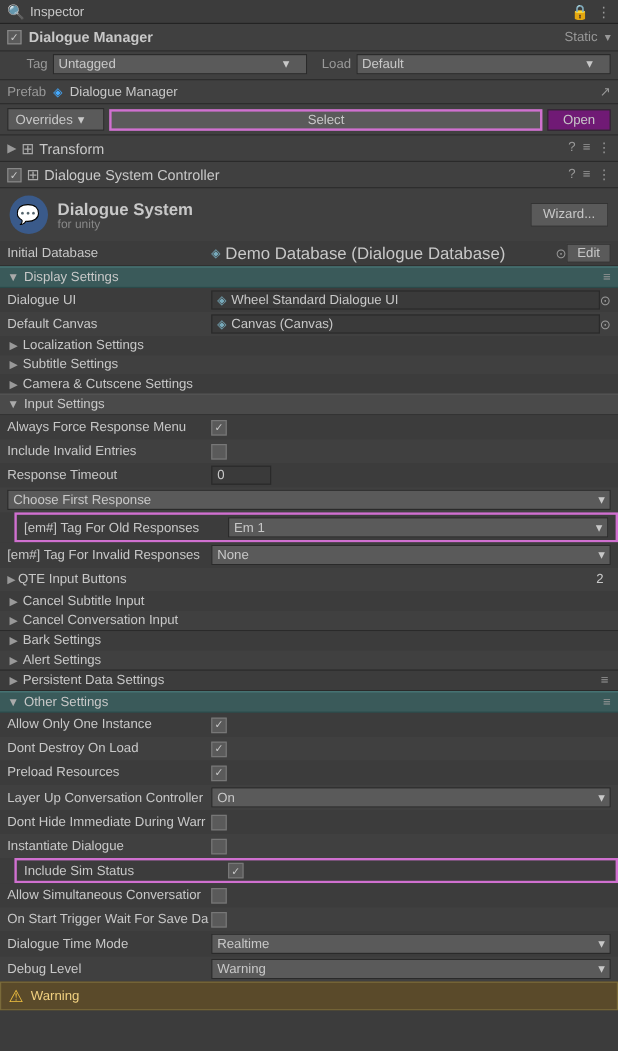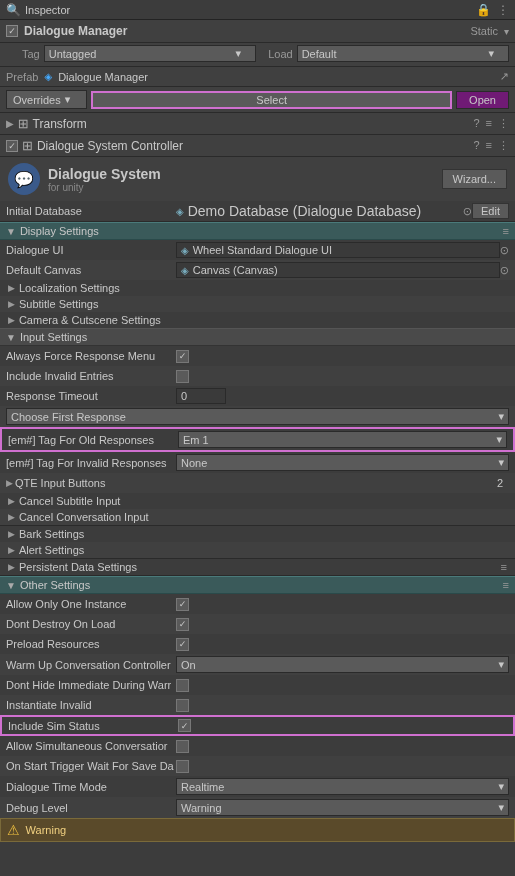--- a/index.html
+++ b/index.html
@@ -321,20 +321,21 @@
       flex: 1;
       display: flex;
       align-items: center;
       justify-content: space-between;
       cursor: pointer;
     }
     
     .row-highlighted {
       border: 2px solid #d070d0;
       background: #3c3c3c;
+      margin-left: 12px;
     }
     
     .obj-field {
       display: flex;
       align-items: center;
       gap: 4px;
       flex: 1;
       background: #3a3a3a;
       border: 1px solid #2a2a2a;
       padding: 1px 4px;
@@ -630,34 +631,34 @@
     <span class="field-label">Dont Destroy On Load</span>
     <div class="field-checkbox checked"></div>
   </div>
 
   <div class="field-row">
     <span class="field-label">Preload Resources</span>
     <div class="field-checkbox checked"></div>
   </div>
 
   <div class="field-row alt">
-    <span class="field-label">Warm Up Conversation Controller</span>
+    <span class="field-label">Layer Up Conversation Controller</span>
     <div class="on-badge">
       <span>On</span>
       <span>▾</span>
     </div>
   </div>
 
   <div class="field-row">
     <span class="field-label">Dont Hide Immediate During Warr</span>
     <div class="field-checkbox"></div>
   </div>
 
   <div class="field-row alt">
-    <span class="field-label">Instantiate Invalid</span>
+    <span class="field-label">Instantiate Dialogue</span>
     <div class="field-checkbox"></div>
   </div>
 
   <div class="field-row row-highlighted sim-status-row">
     <span class="field-label">Include Sim Status</span>
     <div class="field-checkbox checked"></div>
   </div>
 
   <div class="field-row">
     <span class="field-label">Allow Simultaneous Conversatior</span>

